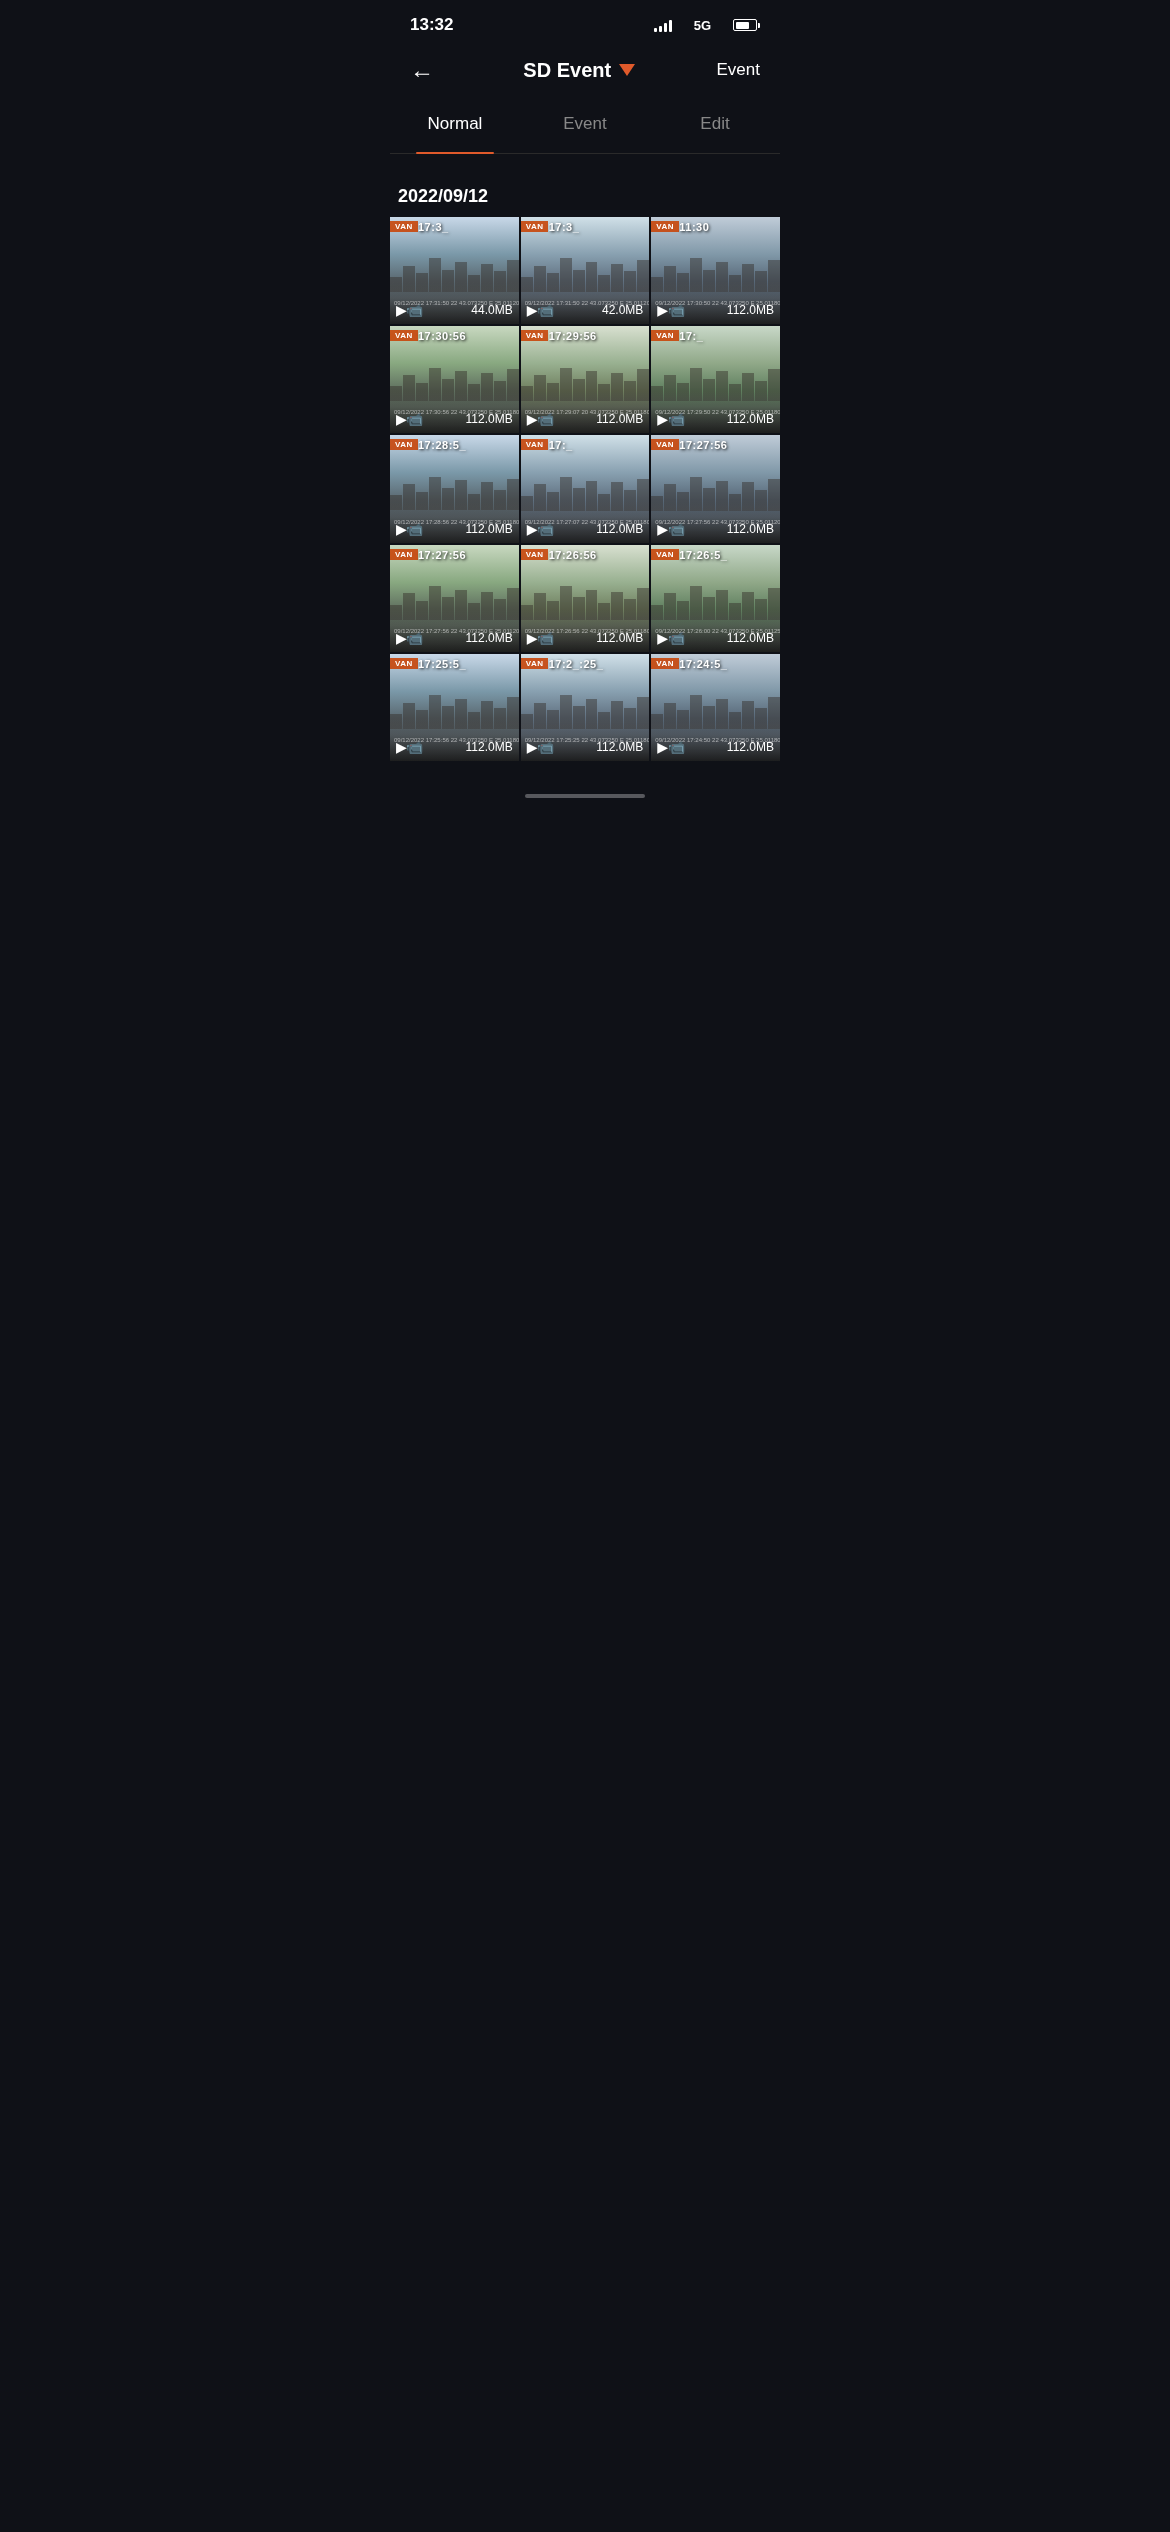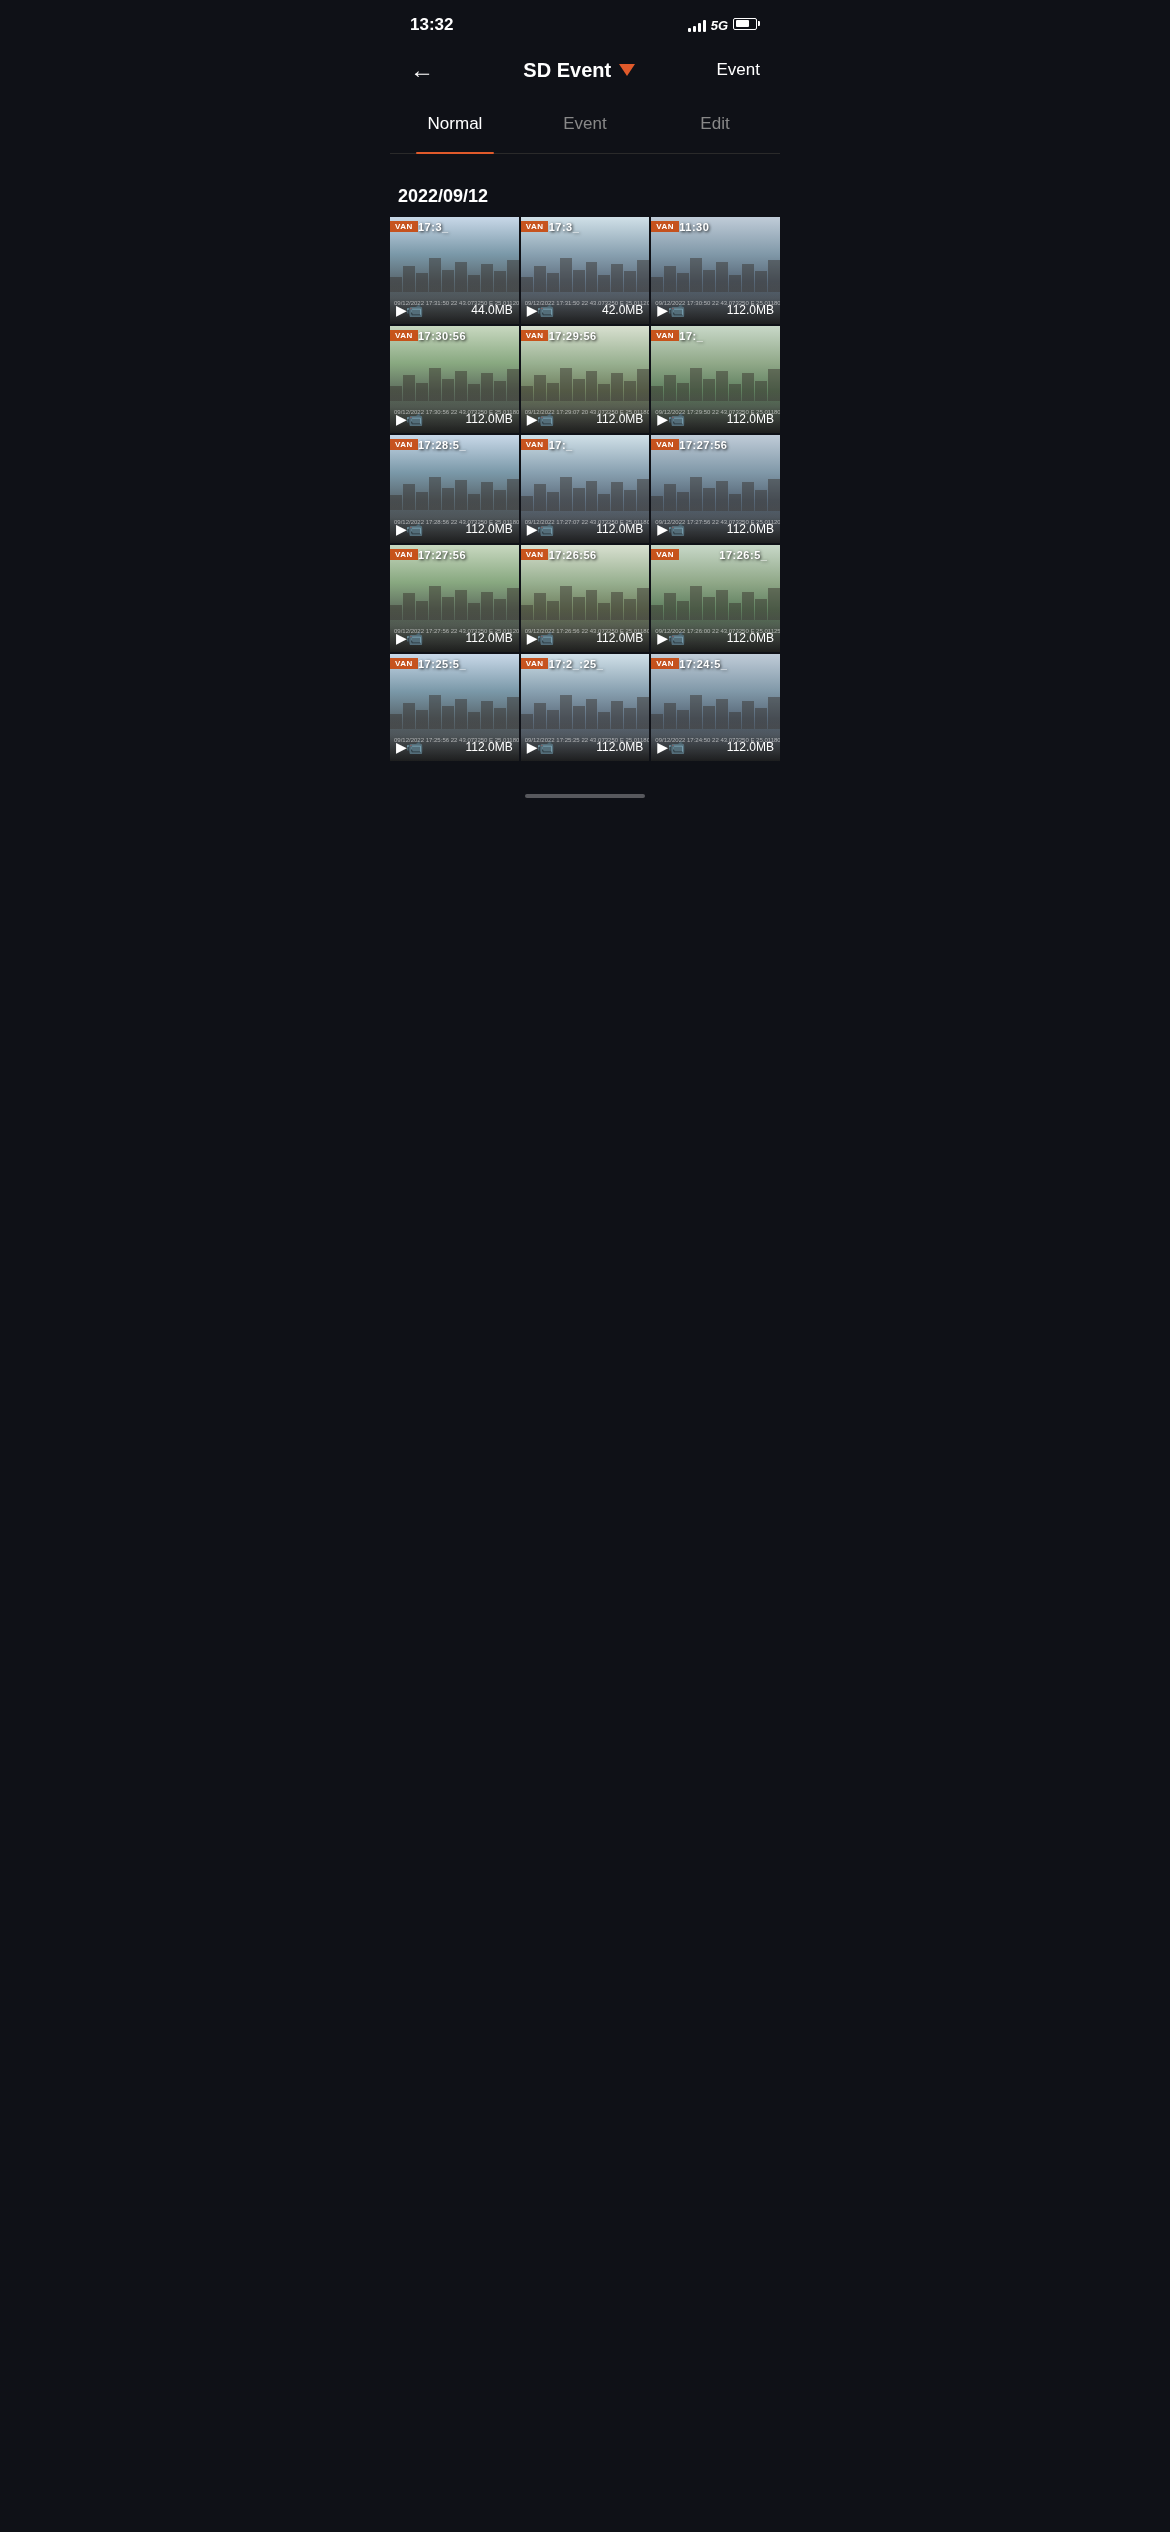--- a/index.html
+++ b/index.html
@@ -22,23 +22,22 @@
       padding: 12px 20px 6px;
       height: 44px;
     }
     .status-time {
       font-size: 17px;
       font-weight: 600;
       color: #fff;
     }
     .status-icons {
       display: flex;
-      align-items: flex-start;
-      gap: 5px;
-      font-style: italic;
+      align-items: center;
+      gap: 22px;
     }
     .signal-bars {
       display: flex;
       align-items: flex-end;
       gap: 2px;
       height: 14px;
     }
     .signal-bar {
       background: #fff;
       width: 3px;
@@ -528,21 +527,21 @@
         <div style="flex: 1 1 0%; height: 90%; background: rgba(50, 45, 40, 0.65);"></div>
         <div style="flex: 1 1 0%; height: 60%; background: rgba(50, 45, 40, 0.65);"></div>
         <div style="flex: 1 1 0%; height: 80%; background: rgba(50, 45, 40, 0.65);"></div>
         <div style="flex: 1 1 0%; height: 45%; background: rgba(50, 45, 40, 0.65);"></div>
         <div style="flex: 1 1 0%; height: 75%; background: rgba(50, 45, 40, 0.65);"></div>
         <div style="flex: 1 1 0%; height: 55%; background: rgba(50, 45, 40, 0.65);"></div>
         <div style="flex: 1 1 0%; height: 85%; background: rgba(50, 45, 40, 0.65);"></div>
       </div>
       <div style="position: absolute; bottom: 0px; left: 0px; right: 0px; height: 40%; background: linear-gradient(transparent 0%, rgba(80, 80, 80, 0.5) 40%, rgba(90, 90, 90, 0.8) 100%);"></div>
       <div style="position: absolute; top: 4px; left: 0px; font-size: 8px; font-weight: 700; color: rgb(255, 255, 255); background: rgba(200, 70, 10, 0.9); padding: 1px 5px; letter-spacing: 0.5px;">VAN</div>
-      <div class="timestamp" style="position: absolute; top: 4px; left: 28px; font-size: 11px; font-weight: 700; color: rgb(255, 255, 255); text-shadow: rgba(0, 0, 0, 0.9) 1px 1px 3px; padding-left: 40px;">17:26:5_</div>
+      <div class="timestamp" style="position: absolute; top: 4px; left: 28px; font-size: 11px; font-weight: 700; color: rgb(255, 255, 255); text-shadow: rgba(0, 0, 0, 0.9) 1px 1px 3px;">17:26:5_</div>
       <div class="bottom-bar" style="position: absolute; bottom: 0px; left: 0px; right: 0px; display: flex; align-items: center; padding: 4px 6px 6px; background: linear-gradient(transparent, rgba(0, 0, 0, 0.65));">
         <span style="color: rgb(255, 255, 255); font-size: 14px; margin-right: auto; display: inline-flex; align-items: center; gap: 2px;">▶📹</span>
         <span class="file-size" style="font-size: 12px; color: rgb(255, 255, 255); font-weight: 500;">112.0MB</span>
       </div>
       <div style="position: absolute; bottom: 18px; left: 0px; right: 0px; font-size: 6px; color: rgba(255, 255, 255, 0.55); padding: 0px 4px; white-space: nowrap; overflow: hidden;">09/12/2022 17:26:00 22 43.073250 E 25.011250 17MPH</div>
     </div>
     <div class="video-thumb">
       <div class="thumb-bg" style="background: linear-gradient(rgb(200, 216, 232) 0%, rgb(122, 152, 168) 35%, rgb(90, 104, 112) 60%, rgb(58, 72, 80) 100%);"></div>
       <div style="position: absolute; bottom: 30%; left: 0px; right: 0px; height: 35%; display: flex; align-items: flex-end; gap: 1px; opacity: 0.7;">
         <div style="flex: 1 1 0%; height: 40%; background: rgba(50, 45, 40, 0.65);"></div>

